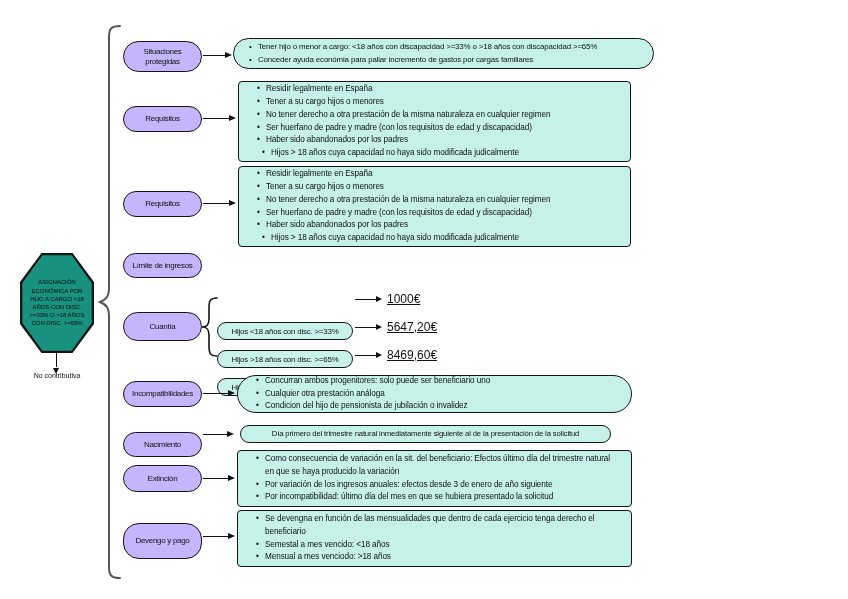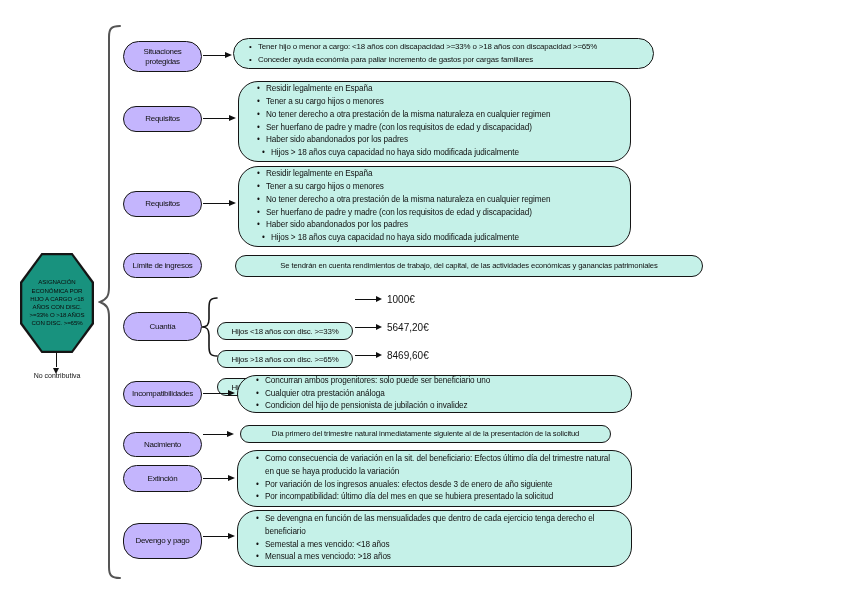--- a/index.html
+++ b/index.html
@@ -13,21 +13,21 @@
         font-size:8px;line-height:1.15;letter-spacing:-0.3px;box-sizing:border-box;white-space:nowrap;}
   .pill.wrap{white-space:normal;padding:0 6px;}
 
   
   .box{position:absolute;background:#c5f1e8;border:1.6px solid #151515;box-sizing:border-box;
        display:flex;flex-direction:column;justify-content:center;
        font-size:8.2px;line-height:12.7px;letter-spacing:-0.1px;padding:2px 16px;}
   .box.single{border-radius:11px;flex-direction:row;align-items:center;justify-content:center;
               white-space:nowrap;padding:0 10px;font-size:7.7px;letter-spacing:-0.15px;}
   .box.round-m{border-radius:19px;}
-  .box.round-l{border-radius:20px;}
+  .box.round-l{border-radius:4px;}
   .box.tight{font-size:7.9px;letter-spacing:-0.15px;}
   .bullet{position:relative;padding-left:11px;}
   .bullet::before{content:"•";position:absolute;left:2px;}
   .bullet.indent{margin-left:5px;}
   .nowrap{white-space:nowrap;}
 
   
   .harrow{position:absolute;height:0;border-top:1.6px solid #101010;}
   .harrow::after{content:"";position:absolute;right:-6px;top:-4.2px;width:0;height:0;
                  border-left:7px solid #101010;border-top:3.4px solid transparent;border-bottom:3.4px solid transparent;}
@@ -44,21 +44,21 @@
   .octo-inner{position:absolute;inset:2.3px;background:#18927e;
               clip-path:polygon(29% 0,71% 0,100% 29%,100% 71%,71% 100%,29% 100%,0 71%,0 29%);
               display:flex;align-items:center;justify-content:center;text-align:center;
               font-size:6.1px;line-height:1.35;letter-spacing:-0.1px;padding:0 7px;box-sizing:border-box;color:#0b0b0b;}
   .nocontrib{position:absolute;left:16px;top:372px;width:82px;text-align:center;font-size:7px;}
 
   
   .subbox{position:absolute;left:217px;width:136px;height:18px;background:#c9f3ea;border:1.5px solid #151515;
           border-radius:10px;display:flex;align-items:center;justify-content:center;
           font-size:7.9px;letter-spacing:-0.2px;white-space:nowrap;box-sizing:border-box;margin-top:32px;}
-  .val{position:absolute;left:387px;font-size:10px;transform:translateY(-50%);white-space:nowrap;}
+  .val{position:absolute;left:387px;font-size:12px;transform:translateY(-50%);white-space:nowrap;text-decoration:underline;}
 </style>
 </head>
 <body>
 
 <div class="canvas">
 
   <div class="octo-outer">
     <div class="octo-inner">ASIGNACIÓN ECONÓMICA POR HIJO A CARGO &lt;18 AÑOS CON DISC. &gt;=33% O &gt;18 AÑOS CON DISC. &gt;=65%</div>
   </div>
   <div class="varrow"></div>
@@ -98,23 +98,20 @@
     <div class="bullet">Residir legalmente en España</div>
     <div class="bullet">Tener a su cargo hijos o menores</div>
     <div class="bullet">No tener derecho a otra prestación de la misma naturaleza en cualquier regimen</div>
     <div class="bullet">Ser huerfano de padre y madre (con los requisitos de edad y discapacidad)</div>
     <div class="bullet">Haber sido abandonados por los padres</div>
     <div class="bullet indent">Hijos &gt; 18 años cuya capacidad no haya sido modificada judicalmente</div>
   </div>
 
   <div class="pill" style="top:253px;height:25px">
     <span>Límite de ingresos</span>
-  </div>
-  <div class="box single" style="left:235px;top:255px;width:468px;height:22px">
-    <span>Se tendrán en cuenta rendimientos de trabajo, del capital, de las actividades económicas y ganancias patrimoniales</span>
   </div>
 
   <div class="pill" style="top:312px;height:29px">
     <span>Cuantía</span>
   </div>
   <svg class="abs" style="left:201px;top:288px" width="17" height="78" viewBox="0 0 17 78">
     <path d="M16,10 C9,10 8,13 8,20 L8,31 C8,37 6,39 1,39 C6,39 8,41 8,47 L8,58 C8,65 9,68 16,68" fill="none" stroke="#151515" stroke-width="1.6" stroke-linecap="round"></path>
   </svg>
 
   <div class="subbox" style="top:290px">

